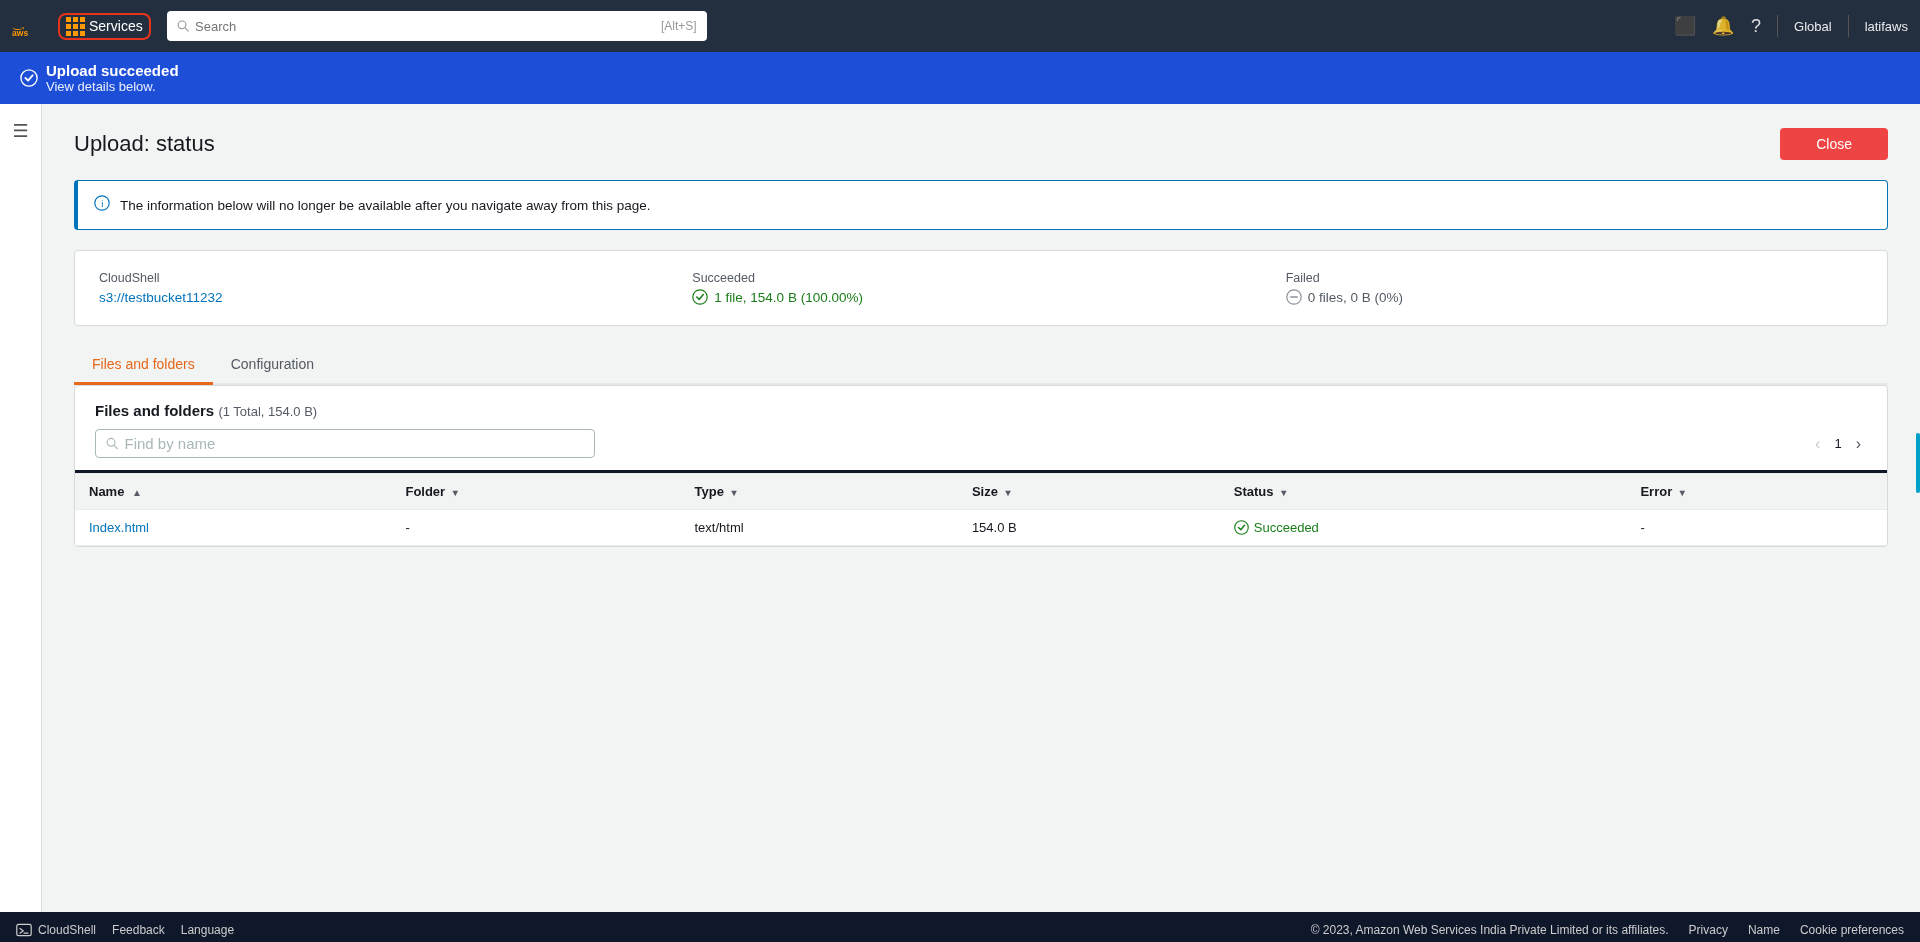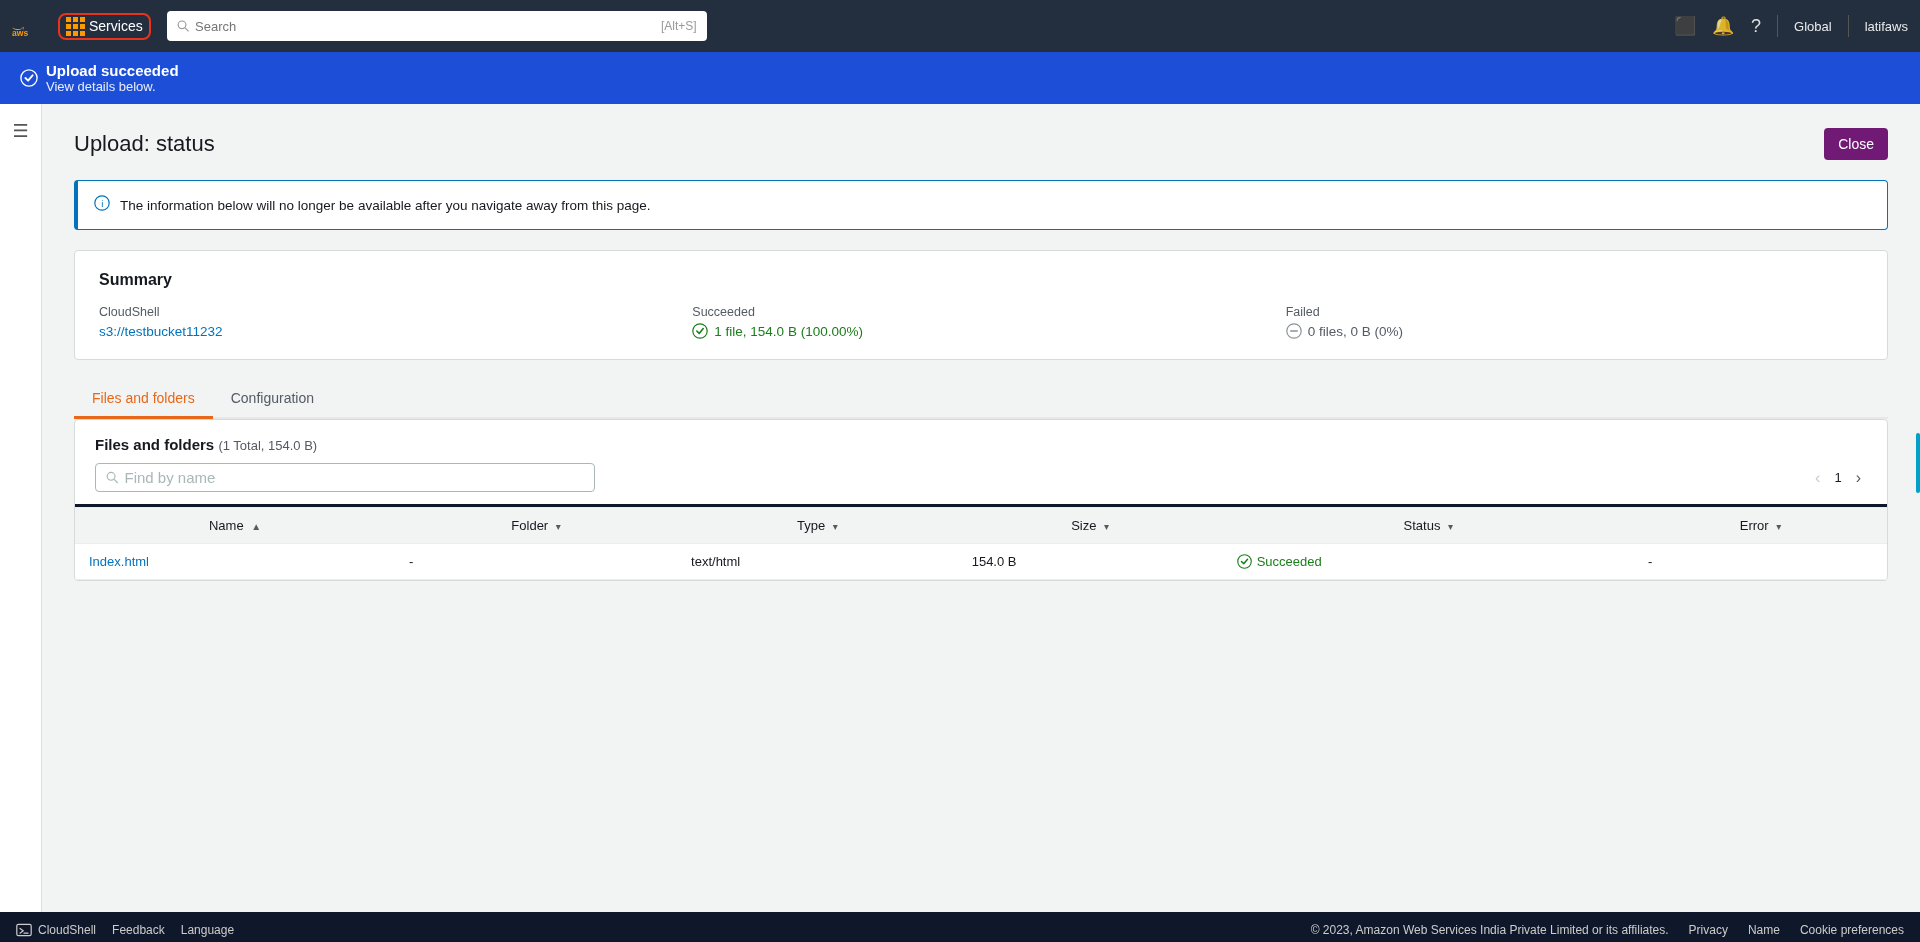--- a/index.html
+++ b/index.html
@@ -139,24 +139,24 @@
       align-items: center;
       justify-content: space-between;
       margin-bottom: 20px;
     }
     .page-title {
       font-size: 22px;
       font-weight: 500;
       color: #16191f;
     }
     .close-btn {
-      background: #701a75;
+      background: #ef4444;
       color: #fff;
       border: none;
-      padding: 8px 14px;
+      padding: 8px 36px;
       font-size: 14px;
       border-radius: 4px;
       cursor: pointer;
       font-weight: 500;
     }
 
     
     .info-box {
       border: 1px solid #0073bb;
       border-left: 4px solid #0073bb;
@@ -290,24 +290,24 @@
     table {
       width: 100%;
       border-collapse: collapse;
     }
     thead tr {
       background: #f2f3f3;
       border-top: 1px solid #eaeded;
       border-bottom: 1px solid #eaeded;
     }
     th {
-      text-align: center;
+      text-align: left;
       padding: 10px 14px;
       font-size: 13px;
-      font-weight: 400;
+      font-weight: 700;
       color: #16191f;
       white-space: nowrap;
     }
     th .sort-icon {
       color: #545b64;
       margin-left: 4px;
       font-size: 10px;
     }
     td {
       padding: 10px 14px;
@@ -445,21 +445,20 @@
       <span class="info-icon">
         <svg width="16" height="16" viewBox="0 0 20 20" fill="none">
           <circle cx="10" cy="10" r="9" stroke="#0073bb" stroke-width="1.5" fill="none"></circle>
           <text x="9" y="15" font-size="12" fill="#0073bb" font-family="Arial">i</text>
         </svg>
       </span>
       <span>The information below will no longer be available after you navigate away from this page.</span>
     </div>
 
     <div class="card">
-      <div class="card-title">Summary</div>
       <div class="summary-grid">
         <div class="summary-item">
           <label>CloudShell</label>
           <a href="#">s3://testbucket11232</a>
         </div>
         <div class="summary-item">
           <label>Succeeded</label>
           <div class="summary-value">
             <svg width="16" height="16" viewBox="0 0 20 20" fill="none">
               <circle cx="10" cy="10" r="9" stroke="#1a7e1a" stroke-width="1.5" fill="none"></circle>

